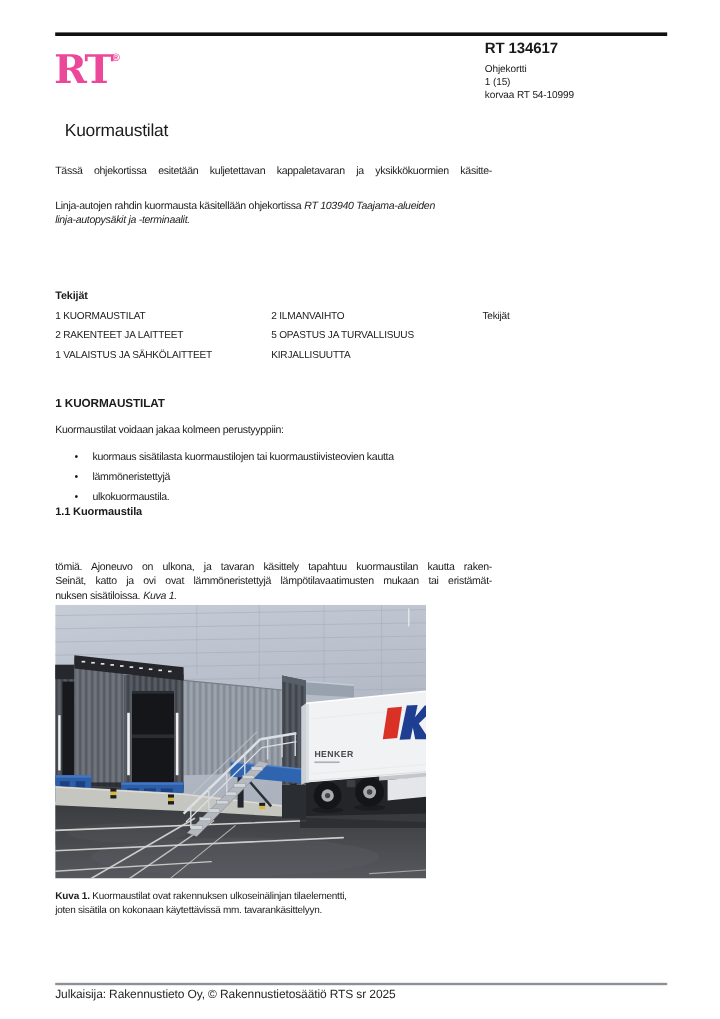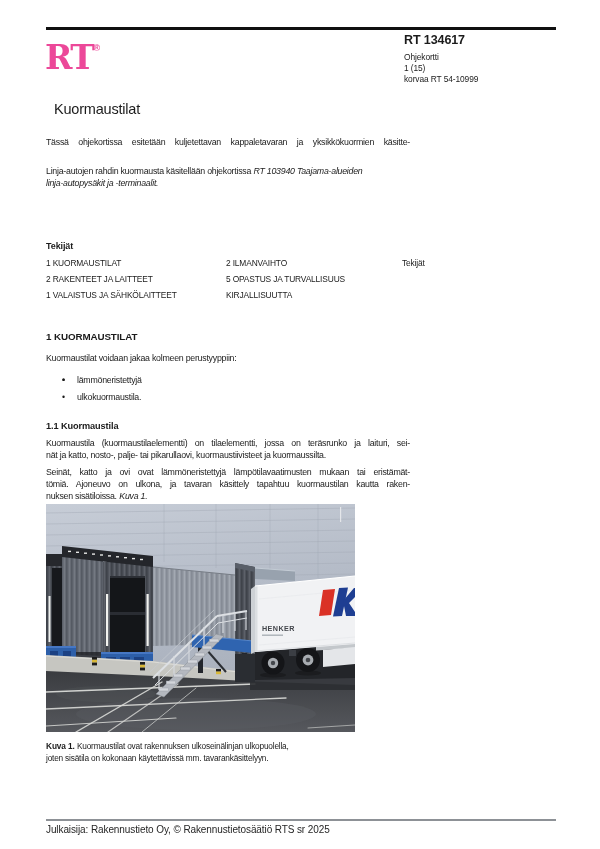--- a/index.html
+++ b/index.html
@@ -78,35 +78,31 @@
     <div>KIRJALLISUUTTA</div>
   </div>
   <div class="abs toc-col toc-c3">
     <div>Tekijät</div>
   </div>
 
   <div class="abs sec-head">1 KUORMAUSTILAT</div>
   <div class="abs lead">Kuormaustilat voidaan jakaa kolmeen perustyyppiin:</div>
 
   <div class="abs bullets">
-    <div class="bullet-item"><span class="bullet-mark">•</span></div>
+    <div class="bullet-item"><span class="bullet-mark">•</span><span>kuormaus sisätilasta kuormaustilojen tai kuormaustiivisteovien kautta</span></div>
     <div class="bullet-item"><span class="bullet-mark">•</span><span>lämmöneristettyjä</span></div>
     <div class="bullet-item"><span class="bullet-mark">•</span><span>ulkokuormaustila.</span></div>
   </div>
 
   <div class="abs sub-head">1.1 Kuormaustila</div>
 
-  <div class="abs body-col p3">
-    <div class="jline">Kuormaustila (kuormaustilaelementti) on tilaelementti, jossa on teräsrunko ja laituri, sei-</div>
-    <div>nät ja katto, nosto-, palje- tai pikarullaovi, kuormaustiivisteet ja kuormaussilta.</div>
-  </div>
 
   <div class="abs body-col p4">
+    <div class="jline">tömiä. Ajoneuvo on ulkona, ja tavaran käsittely tapahtuu kuormaustilan kautta raken-</div>
     <div class="jline">Seinät, katto ja ovi ovat lämmöneristettyjä lämpötilavaatimusten mukaan tai eristämät-</div>
-    <div class="jline">tömiä. Ajoneuvo on ulkona, ja tavaran käsittely tapahtuu kuormaustilan kautta raken-</div>
     <div><span>nuksen sisätiloissa.</span><span class="it gap">Kuva 1.</span></div>
   </div>
 
   <svg class="abs photo" viewBox="0 0 309 228" preserveAspectRatio="none" xmlns="http://www.w3.org/2000/svg">
     <defs>
       <linearGradient id="gWall" x1="0" y1="0" x2="0.25" y2="1">
         <stop offset="0" stop-color="#c7cdd7"></stop>
         <stop offset="0.55" stop-color="#b4bbc7"></stop>
         <stop offset="1" stop-color="#a9b0bc"></stop>
       </linearGradient>
@@ -304,20 +300,20 @@
         <polygon points="277,86 289,85 285,111 273,112" fill="#da3126"></polygon>
         <polygon points="293,84 302,83.5 296,112 287,112.5" fill="#1e3e92"></polygon>
         <polygon points="297,97 308,84 309,84 309,93 303,99 309,108 309,112 300,112" fill="#1e3e92"></polygon>
       </g>
       <text x="216" y="127" font-size="7.2" font-weight="bold" fill="#43464b" letter-spacing="0.4" font-family="Liberation Sans, sans-serif">HENKER</text>
       <rect x="216" y="130.5" width="21" height="1.4" fill="#9aa0a6" opacity="0.8"></rect>
     </g>
   </svg>
 
   <div class="abs caption">
-    <div><b>Kuva 1.</b><span> Kuormaustilat ovat rakennuksen ulkoseinälinjan ulkopuolella,</span></div>
+    <div><b>Kuva 1.</b><span> Kuormaustilat ovat rakennuksen ulkoseinälinjan tilaelementti,</span></div>
     <div>joten sisätila on kokonaan käytettävissä mm. tavarankäsittelyyn.</div>
   </div>
 
   <div class="abs footrule"></div>
   <div class="abs footer">Julkaisija: Rakennustieto Oy, © Rakennustietosäätiö RTS sr 2025</div>
 
 </div>
 
 </body></html>

